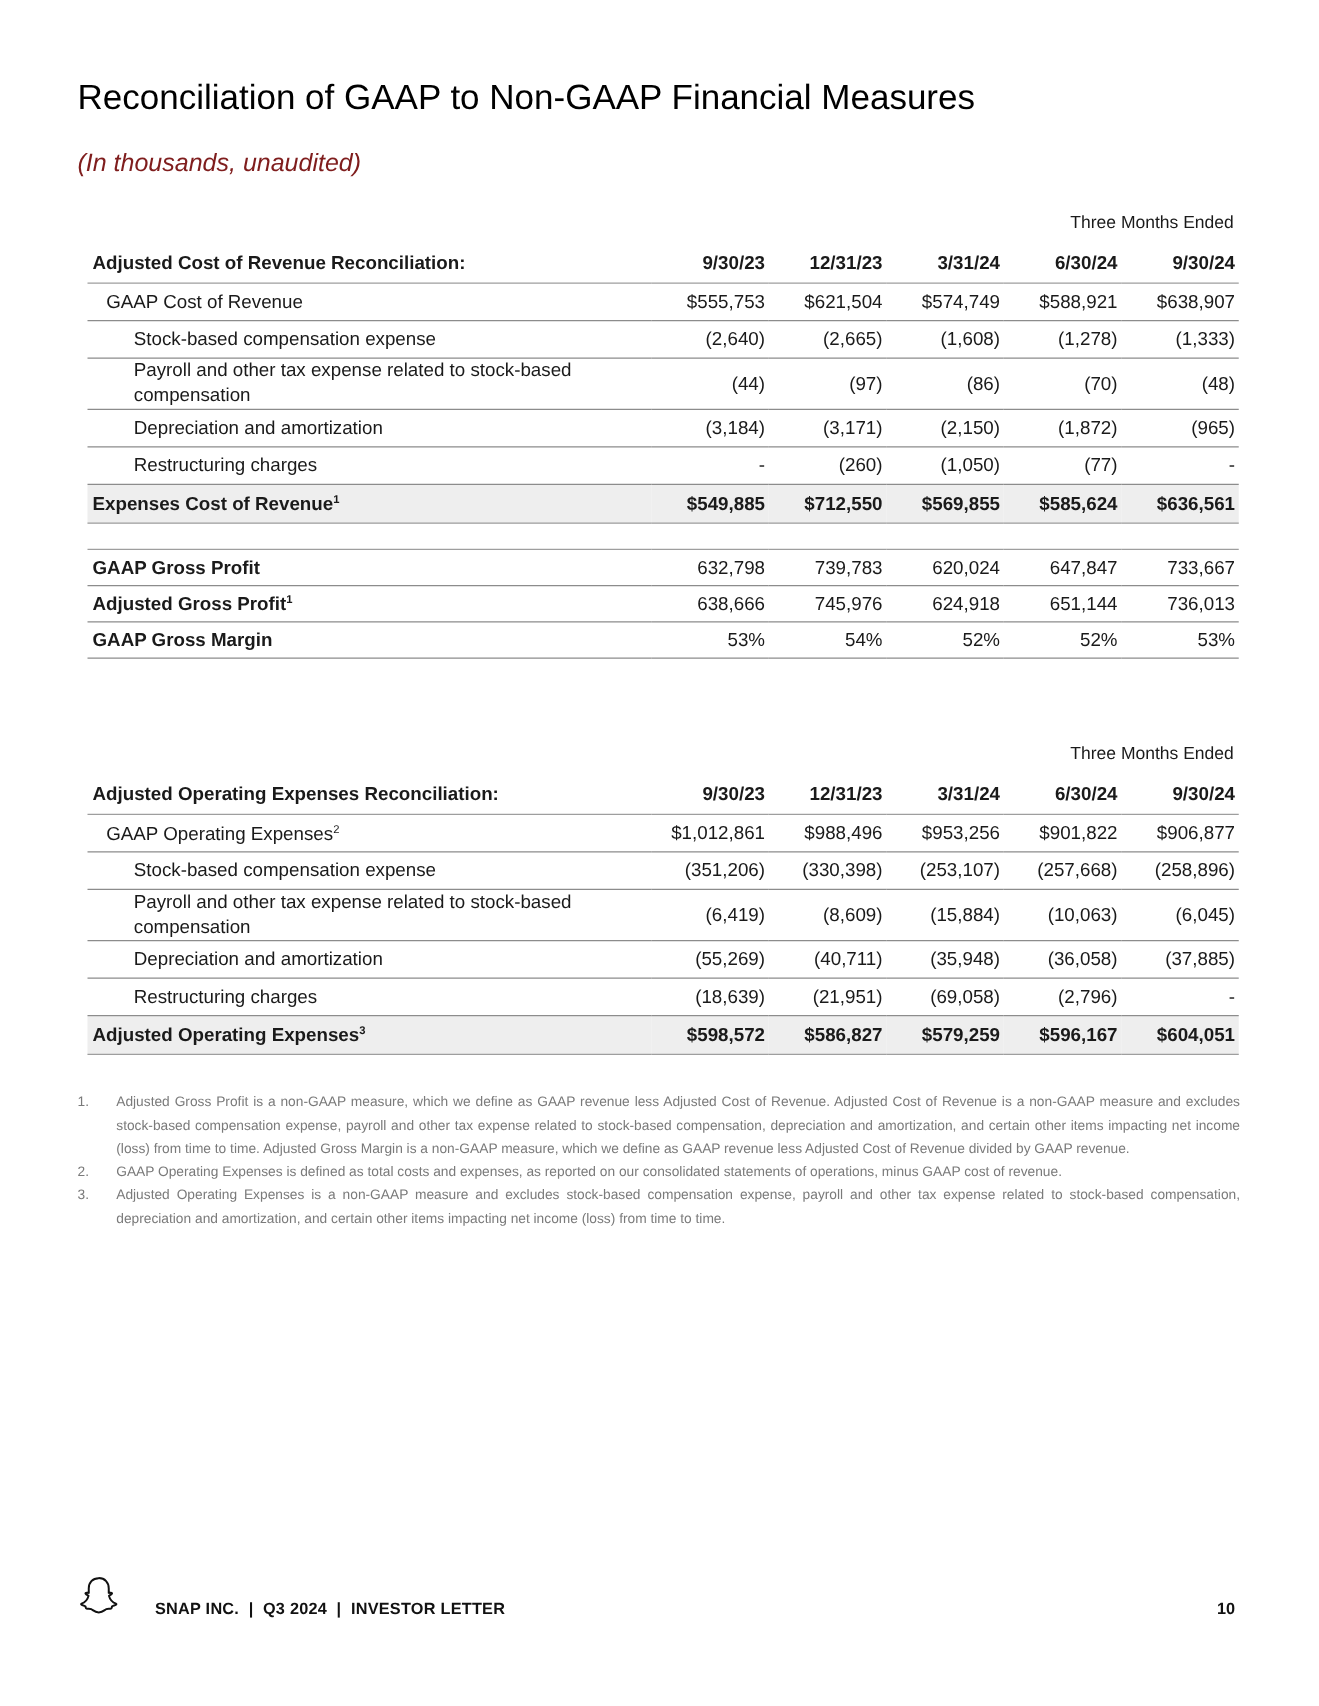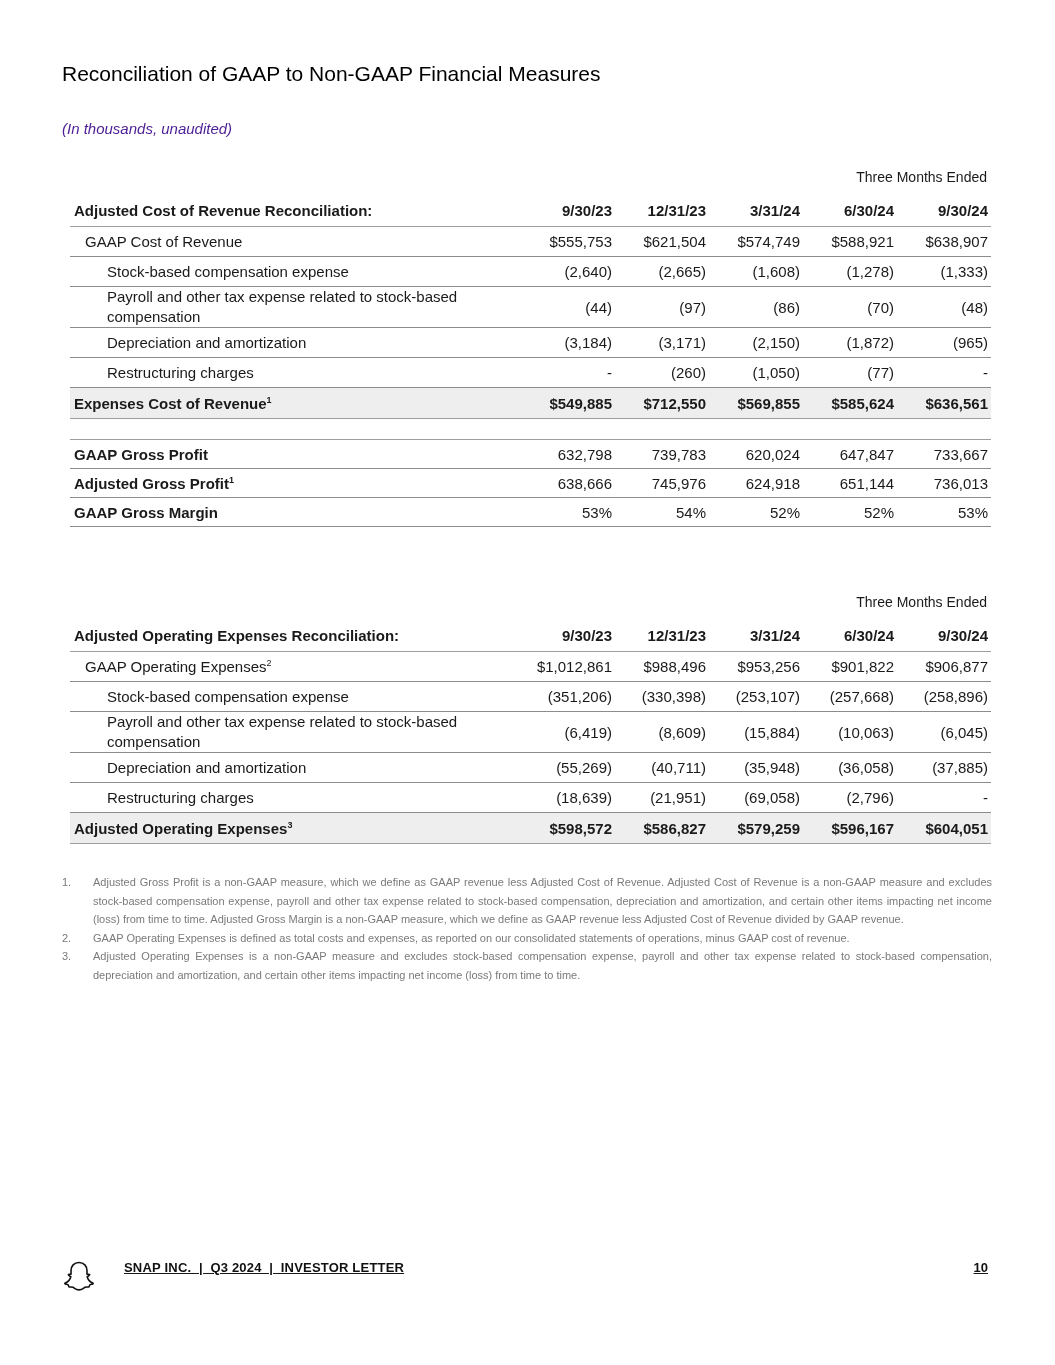--- a/index.html
+++ b/index.html
@@ -2,25 +2,25 @@
 <html><head>
 <meta charset="utf-8">
 <style>
   html, body { margin: 0; padding: 0; background: #ffffff; }
   body {
     width: 1055px; height: 1365px; position: relative; overflow: hidden;
     font-family: "Liberation Sans", sans-serif; color: #1a1a1a;
   }
   .title {
     position: absolute; left: 62px; top: 62px;
-    font-size: 21px; font-weight: normal; color: #000;
+    font-size: 28px; font-weight: normal; color: #000;
   }
   .subtitle {
     position: absolute; left: 62px; top: 120px;
-    font-size: 15px; font-style: italic; color: #4c1d95;
+    font-size: 20px; font-style: italic; color: #7f1d1d;
   }
   .tbl {
     position: absolute; left: 70px; width: 921px;
     border-collapse: collapse; font-size: 15px;
   }
   .tbl td { padding: 0 4px; height: 29px; vertical-align: middle; }
   .tbl td.num { text-align: right; width: 87px; padding-right: 3px; white-space: nowrap; }
   .tbl td.lbl { padding-left: 4px; }
   .tbl td.lvl1 { padding-left: 15px; }
   .tbl td.lvl2 { padding-left: 37px; line-height: 20px; }
@@ -36,21 +36,21 @@
   sup { font-size: 9px; vertical-align: 6px; }
   .notes {
     position: absolute; left: 62px; top: 873px; width: 930px;
     font-size: 11px; color: #7a7a7a; line-height: 18.5px;
   }
   .note { display: flex; }
   .note .n { width: 31px; flex: none; }
   .note .t { text-align: justify; flex: 1; }
   .footer {
     position: absolute; left: 62px; top: 1260px; width: 926px; height: 34px;
-    display: flex; align-items: flex-start; text-decoration: underline;
+    display: flex; align-items: flex-end;
   }
   .footer .ghost { width: 34px; height: 34px; margin-right: 28px; }
   .footer .brand { font-size: 13px; font-weight: bold; color: #111; letter-spacing: 0.2px; }
   .footer .page { margin-left: auto; font-size: 13px; font-weight: bold; color: #111; }
 </style>
 </head>
 <body>
 
 <div class="title">Reconciliation of GAAP to Non-GAAP Financial Measures</div>
 <div class="subtitle">(In thousands, unaudited)</div>

